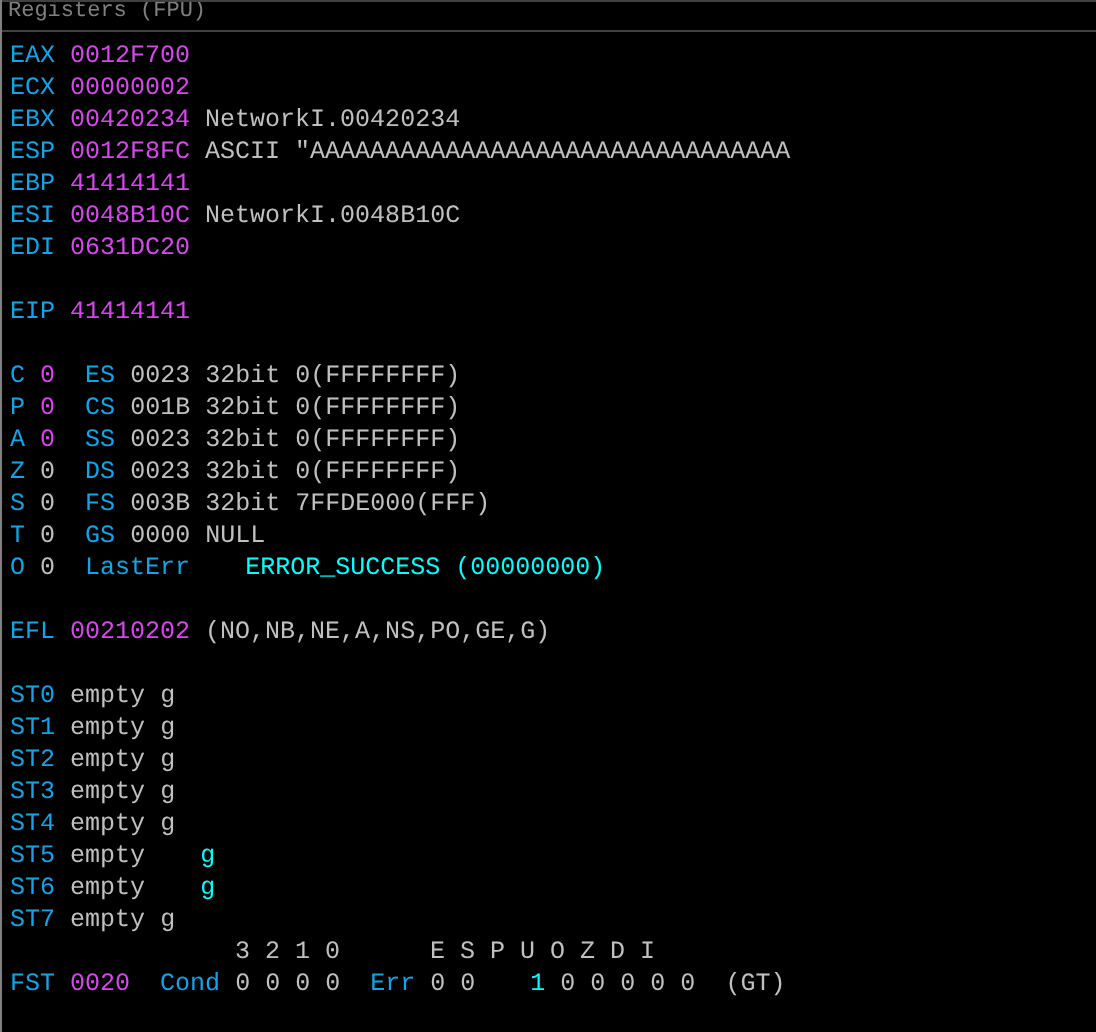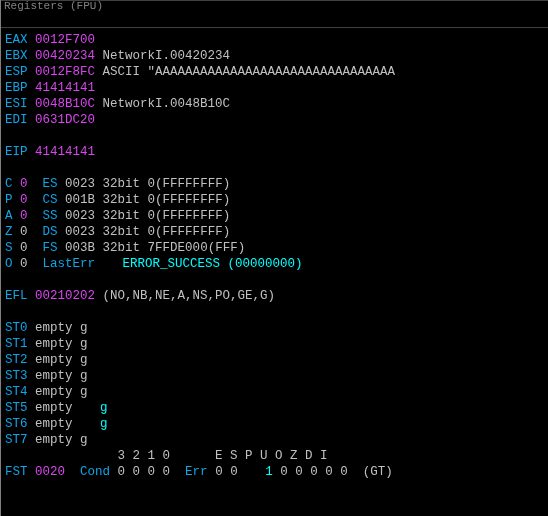--- a/index.html
+++ b/index.html
@@ -17,57 +17,59 @@
   .panel {
     background: #000;
     padding: 2px 0 0 4px;
   }
   .titlebar {
     border-top: 1px solid #404040;
     border-bottom: 1px solid #404040;
     color: #808080;
     font-size: 11px;
     padding: 0 3px;
-    height: 28px;
+    height: 16px;
     line-height: 11px;
     margin-bottom: 2px;
     overflow: hidden;
   }
   .row { white-space: pre; }
   .lbl { color: #0ea5e9; }
   .hex { color: #d946ef; }
   .cyan { color: #00ffff; padding-left: 20px; }
   .txt { color: #c0c0c0; }
   .blank { height: 16px; }
 </style>
 </head>
 <body>
 
 <div class="titlebar">Registers (FPU)</div>
 
 <div class="panel">
 
   <div class="row"><span class="lbl">EAX </span><span class="hex">0012F700</span></div>
+  <div class="row"><span class="lbl">ECX </span><span class="hex">00000002</span></div>
   <div class="row"><span class="lbl">EBX </span><span class="hex">00420234</span><span class="txt"> </span><span class="txt">NetworkI.00420234</span></div>
   <div class="row"><span class="lbl">ESP </span><span class="hex">0012F8FC</span><span class="txt"> </span><span class="txt">ASCII "AAAAAAAAAAAAAAAAAAAAAAAAAAAAAAAA</span></div>
   <div class="row"><span class="lbl">EBP </span><span class="hex">41414141</span></div>
   <div class="row"><span class="lbl">ESI </span><span class="hex">0048B10C</span><span class="txt"> </span><span class="txt">NetworkI.0048B10C</span></div>
   <div class="row"><span class="lbl">EDI </span><span class="hex">0631DC20</span></div>
 
   <div class="blank"></div>
 
   <div class="row"><span class="lbl">EIP </span><span class="hex">41414141</span></div>
 
   <div class="blank"></div>
 
   <div class="row"><span class="lbl">C </span><span class="hex">0</span><span>  </span><span class="lbl">ES</span><span> </span><span class="txt">0023</span><span> </span><span class="txt">32bit 0(FFFFFFFF)</span></div>
   <div class="row"><span class="lbl">P </span><span class="hex">0</span><span>  </span><span class="lbl">CS</span><span> </span><span class="txt">001B</span><span> </span><span class="txt">32bit 0(FFFFFFFF)</span></div>
   <div class="row"><span class="lbl">A </span><span class="hex">0</span><span>  </span><span class="lbl">SS</span><span> </span><span class="txt">0023</span><span> </span><span class="txt">32bit 0(FFFFFFFF)</span></div>
   <div class="row"><span class="lbl">Z </span><span class="txt">0</span><span>  </span><span class="lbl">DS</span><span> </span><span class="txt">0023</span><span> </span><span class="txt">32bit 0(FFFFFFFF)</span></div>
   <div class="row"><span class="lbl">S </span><span class="txt">0</span><span>  </span><span class="lbl">FS</span><span> </span><span class="txt">003B</span><span> </span><span class="txt">32bit 7FFDE000(FFF)</span></div>
+  <div class="row"><span class="lbl">T </span><span class="txt">0</span><span>  </span><span class="lbl">GS</span><span> </span><span class="txt">0000</span><span> </span><span class="txt">NULL</span></div>
   <div class="row"><span class="lbl">O </span><span class="txt">0</span><span>  </span><span class="lbl">LastErr</span><span> </span><span class="cyan">ERROR_SUCCESS (00000000)</span></div>
 
   <div class="blank"></div>
 
   <div class="row"><span class="lbl">EFL </span><span class="hex">00210202</span><span class="txt"> </span><span class="txt">(NO,NB,NE,A,NS,PO,GE,G)</span></div>
 
   <div class="blank"></div>
 
   <div class="row"><span class="lbl">ST0</span><span> </span><span class="txt">empty</span><span> </span><span class="txt">g</span></div>
   <div class="row"><span class="lbl">ST1</span><span> </span><span class="txt">empty</span><span> </span><span class="txt">g</span></div>

